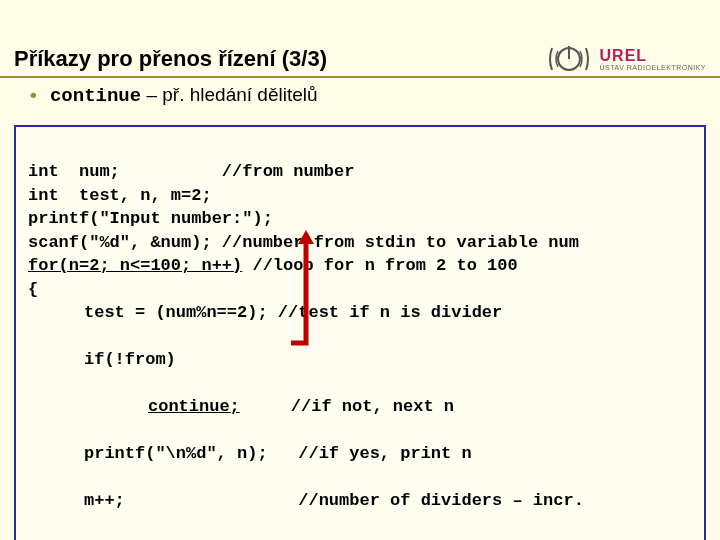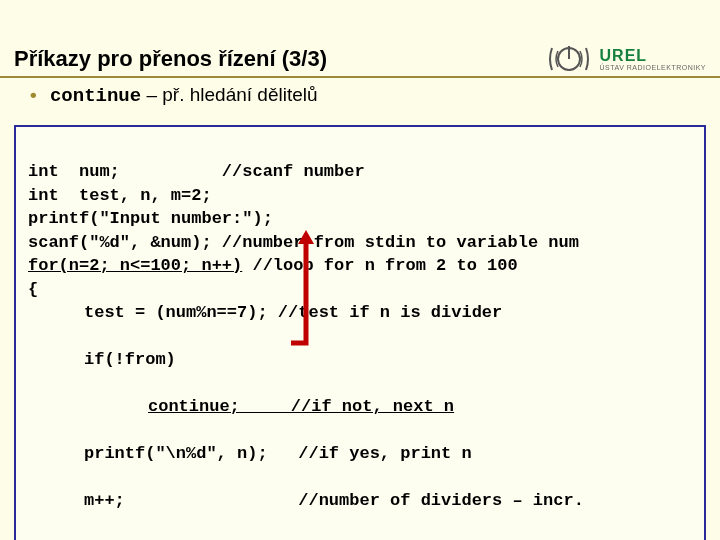--- a/index.html
+++ b/index.html
@@ -33,21 +33,21 @@
     height: 30px;
   }
   .logo-text {
     display: flex;
     flex-direction: column;
     line-height: 1;
   }
   .logo-text .big {
     font-size: 16px;
     font-weight: bold;
-    color: #15803d;
+    color: #be185d;
     letter-spacing: 1px;
   }
   .logo-text .small {
     font-size: 7px;
     color: #666;
     letter-spacing: 0.5px;
   }
   .bullet-row {
     padding: 6px 24px 14px 30px;
     font-size: 19px;
@@ -67,21 +67,21 @@
     border: 2px solid #2a2a9a;
     background: #fdfdf0;
     padding: 10px 12px 10px 12px;
     font-family: "Courier New", monospace;
     font-size: 17px;
     font-weight: bold;
     line-height: 1.38;
     white-space: pre;
   }
   .codebox .ind1 { padding-left: 56px; display: block; }
-  .codebox .ind2 { padding-left: 120px; display: block; text-decoration: underline; }
+  .codebox .ind2 { padding-left: 120px; display: block; }
   .under { text-decoration: underline; }
   .arrow-svg {
     position: absolute;
     pointer-events: none;
   }
 </style>
 </head>
 <body>
 
 <div class="header">
@@ -101,27 +101,27 @@
     </div>
   </div>
 </div>
 
 <div class="bullet-row">
   <span class="dot">•</span>
   <span class="mono">continue</span><span> – př. hledání dělitelů</span>
 </div>
 
 <div class="codebox">
-<span>int  num;          //scanf number</span>
+<span>int  num;          //from number</span>
 <span>int  test, n, m=2;</span>
 <span>printf("Input number:");</span>
 <span>scanf("%d", &amp;num); //number from stdin to variable num</span>
 <span><span class="under">for(n=2; n&lt;=100; n++)</span><span> //loop for n from 2 to 100</span></span>
 <span>{</span>
-<span class="ind1">test = (num%n==7); //test if n is divider</span>
+<span class="ind1">test = (num%n==2); //test if n is divider</span>
 <span class="ind1">if(!from)</span>
 <span class="ind2"><span class="under">continue;</span><span>     //if not, next n</span></span>
 <span class="ind1">printf("\n%d", n);   //if yes, print n</span>
 <span class="ind1">m++;                 //number of dividers – incr.</span>
 <span>}</span>
 
 <svg class="arrow-svg" style="left:215px; top:103px; width:110px; height:120px;" viewBox="0 0 110 120">
   <path d="M60 113 L75 113 L75 8" fill="none" stroke="#c00000" stroke-width="5"></path>
   <polygon points="75,0 67,14 83,14" fill="#c00000"></polygon>
 </svg>

